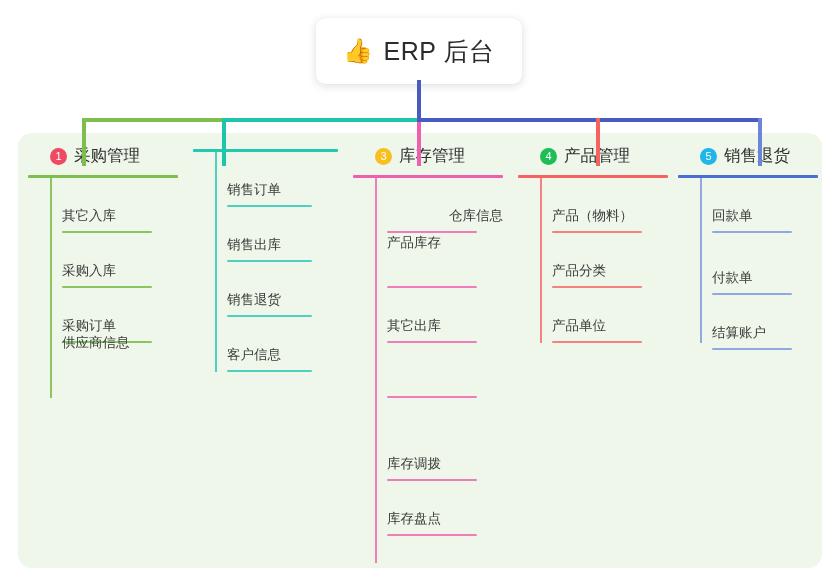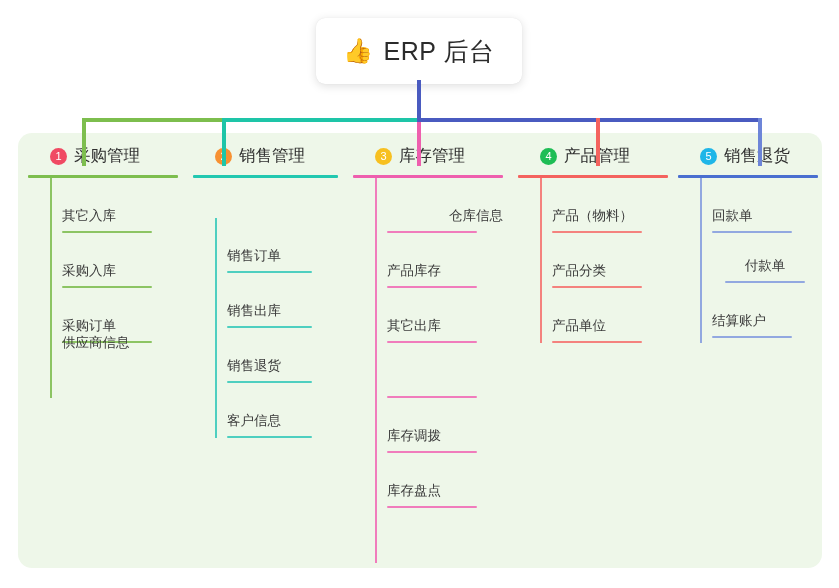--- a/index.html
+++ b/index.html
@@ -172,28 +172,24 @@
             <div class="leaf-label">采购订单</div>
             <div class="leaf-rule" style="background: rgb(140, 196, 99); width: 90px;"></div>
           </div>
           <div class="leaf" style="height: 55px; gap: 40px;">
             <div class="leaf-label">供应商信息</div>
             <div class="leaf-rule" style="background: rgb(140, 196, 99); width: 90px;"></div>
           </div>
         </div>
       </div>
       <div class="col" style="left: 193px;">
-        <div class="col-head">
-          <span class="badge" style="background: rgb(247, 145, 50);">2</span>
-          <span class="col-title">销售管理</span>
-        </div>
         <div class="col-rule" style="background: rgb(34, 200, 176); width: 145px;"></div>
         <div class="leaves">
           <div class="spine" style="background: rgb(78, 207, 192); height: 220px;"></div>
-          <div class="leaf" style="height: 55px; margin-top: 40px;">
+          <div class="leaf" style="height: 55px;">
             <div class="leaf-label">销售订单</div>
             <div class="leaf-rule" style="background: rgb(78, 207, 192); width: 85px;"></div>
           </div>
           <div class="leaf" style="height: 55px;">
             <div class="leaf-label">销售出库</div>
             <div class="leaf-rule" style="background: rgb(78, 207, 192); width: 85px;"></div>
           </div>
           <div class="leaf" style="height: 55px;">
             <div class="leaf-label">销售退货</div>
             <div class="leaf-rule" style="background: rgb(78, 207, 192); width: 85px;"></div>
@@ -209,32 +205,32 @@
           <span class="badge" style="background: rgb(247, 192, 32);">3</span>
           <span class="col-title">库存管理</span>
         </div>
         <div class="col-rule" style="background: rgb(238, 95, 174); width: 150px;"></div>
         <div class="leaves">
           <div class="spine" style="background: rgb(240, 124, 188); height: 385px;"></div>
           <div class="leaf" style="height: 55px; text-align: right;">
             <div class="leaf-label">仓库信息</div>
             <div class="leaf-rule" style="background: rgb(240, 124, 188); width: 90px;"></div>
           </div>
-          <div class="leaf" style="height: 55px;">
+          <div class="leaf" style="height: 55px; gap: 28px;">
             <div class="leaf-label">产品库存</div>
             <div class="leaf-rule" style="background: rgb(240, 124, 188); width: 90px;"></div>
           </div>
           <div class="leaf" style="height: 55px;">
             <div class="leaf-label">其它出库</div>
             <div class="leaf-rule" style="background: rgb(240, 124, 188); width: 90px;"></div>
           </div>
           <div class="leaf" style="height: 55px;">
             <div class="leaf-rule" style="background: rgb(240, 124, 188); width: 90px;"></div>
           </div>
-          <div class="leaf" style="height: 55px;">
+          <div class="leaf" style="height: 55px; margin-top: 28px;">
             <div class="leaf-label">库存调拨</div>
             <div class="leaf-rule" style="background: rgb(240, 124, 188); width: 90px;"></div>
           </div>
           <div class="leaf" style="height: 55px;">
             <div class="leaf-label">库存盘点</div>
             <div class="leaf-rule" style="background: rgb(240, 124, 188); width: 90px;"></div>
           </div>
         </div>
       </div>
       <div class="col" style="left: 518px;">
@@ -264,21 +260,21 @@
           <span class="badge" style="background: rgb(31, 182, 232);">5</span>
           <span class="col-title">销售退货</span>
         </div>
         <div class="col-rule" style="background: rgb(74, 111, 208); width: 140px;"></div>
         <div class="leaves">
           <div class="spine" style="background: rgb(146, 168, 224); height: 165px;"></div>
           <div class="leaf" style="height: 55px;">
             <div class="leaf-label">回款单</div>
             <div class="leaf-rule" style="background: rgb(146, 168, 224); width: 80px;"></div>
           </div>
-          <div class="leaf" style="height: 50px; align-items: center;">
+          <div class="leaf" style="height: 62px;">
             <div class="leaf-label">付款单</div>
             <div class="leaf-rule" style="background: rgb(146, 168, 224); width: 80px;"></div>
           </div>
           <div class="leaf" style="height: 55px;">
             <div class="leaf-label">结算账户</div>
             <div class="leaf-rule" style="background: rgb(146, 168, 224); width: 80px;"></div>
           </div>
         </div>
       </div>
     </div>

